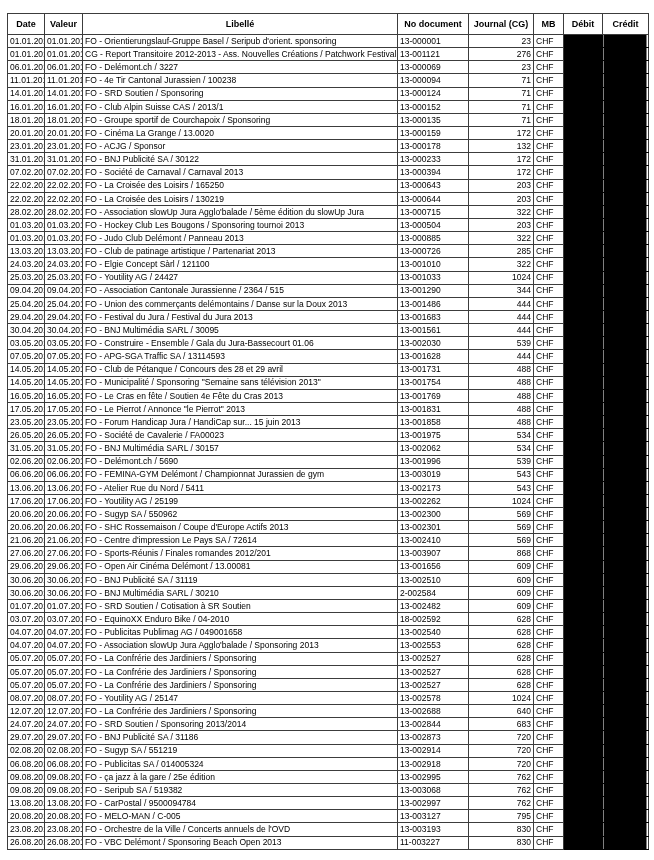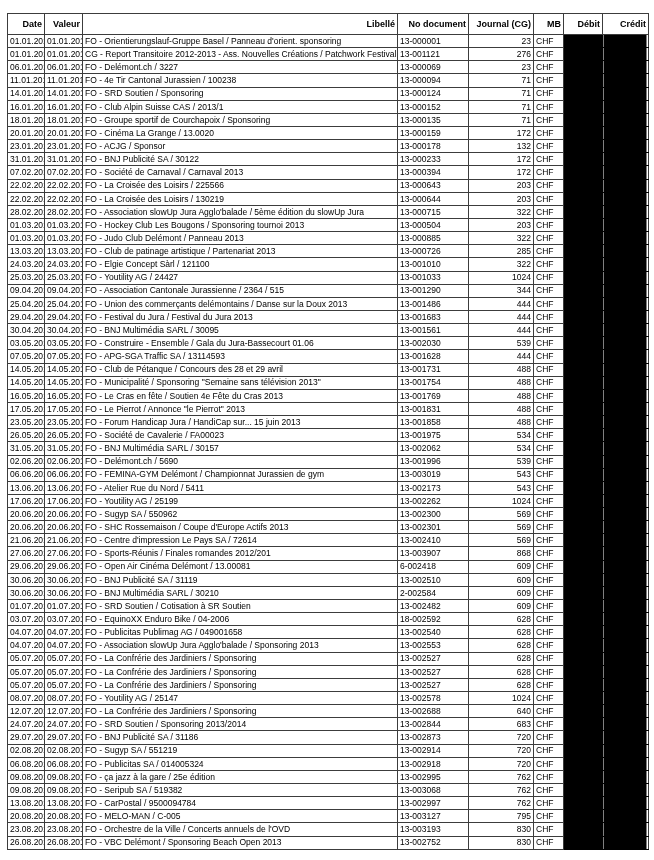--- a/index.html
+++ b/index.html
@@ -1,21 +1,21 @@
 <!DOCTYPE html>
 <html><head>
 <meta charset="utf-8">
 <style>
   html,body{margin:0;padding:0;background:#fff;}
   #page{position:relative;width:654px;height:860px;background:#ffffff;overflow:hidden;
         font-family:"Liberation Sans","DejaVu Sans",sans-serif;color:#000;}
   table{position:absolute;left:7px;top:13px;border-collapse:collapse;table-layout:fixed;width:641px;}
   th,td{border:1px solid #3c3c3c;overflow:hidden;white-space:nowrap;vertical-align:middle;
         padding:0 2px;font-size:8.5px;line-height:1;}
-  th{height:20px;font-size:9px;font-weight:bold;text-align:right;vertical-align:middle;}
+  th{height:20px;font-size:9px;font-weight:bold;text-align:center;vertical-align:middle;}
   tbody tr{height:13.15px;}
   td.num{text-align:right;}
   td.redacted{background:#000;border-color:#000;padding:0;}
   
   td.credit-cell{border-right:1px solid #3c3c3c;
      background:linear-gradient(to right,#000 0,#000 calc(100% - 2px),#fff calc(100% - 2px));}
 </style>
 </head>
 <body>
 
@@ -40,21 +40,21 @@
         <th>Journal (CG)</th>
         <th>MB</th>
         <th>Débit</th>
         <th>Crédit</th>
       </tr>
     </thead>
     <tbody>
         <tr>
       <td>01.01.2013</td>
       <td>01.01.2013</td>
-      <td>FO - Orientierungslauf-Gruppe Basel / Panneau d'orient. sponsoring</td>
+      <td>FO - Orientierungslauf-Gruppe Basel / Seripub d'orient. sponsoring</td>
       <td>13-000001</td>
       <td class="num">23</td>
       <td>CHF</td>
       <td class="redacted"></td>
       <td class="redacted credit-cell"></td>
     </tr>
         <tr>
       <td>01.01.2013</td>
       <td>01.01.2013</td>
       <td>CG - Report Transitoire 2012-2013 - Ass. Nouvelles Créations / Patchwork Festival 2013</td>
@@ -150,21 +150,21 @@
       <td>FO - Société de Carnaval / Carnaval 2013</td>
       <td>13-000394</td>
       <td class="num">172</td>
       <td>CHF</td>
       <td class="redacted"></td>
       <td class="redacted credit-cell"></td>
     </tr>
         <tr>
       <td>22.02.2013</td>
       <td>22.02.2013</td>
-      <td>FO - La Croisée des Loisirs / 225566</td>
+      <td>FO - La Croisée des Loisirs / 165250</td>
       <td>13-000643</td>
       <td class="num">203</td>
       <td>CHF</td>
       <td class="redacted"></td>
       <td class="redacted credit-cell"></td>
     </tr>
         <tr>
       <td>22.02.2013</td>
       <td>22.02.2013</td>
       <td>FO - La Croisée des Loisirs / 130219</td>
@@ -441,21 +441,21 @@
       <td>13-003907</td>
       <td class="num">868</td>
       <td>CHF</td>
       <td class="redacted"></td>
       <td class="redacted credit-cell"></td>
     </tr>
         <tr>
       <td>29.06.2013</td>
       <td>29.06.2013</td>
       <td>FO - Open Air Cinéma Delémont / 13.00081</td>
-      <td>6-002418</td>
+      <td>13-001656</td>
       <td class="num">609</td>
       <td>CHF</td>
       <td class="redacted"></td>
       <td class="redacted credit-cell"></td>
     </tr>
         <tr>
       <td>30.06.2013</td>
       <td>30.06.2013</td>
       <td>FO - BNJ Publicité SA / 31119</td>
       <td>13-002510</td>
@@ -480,21 +480,21 @@
       <td>FO - SRD Soutien / Cotisation à SR Soutien</td>
       <td>13-002482</td>
       <td class="num">609</td>
       <td>CHF</td>
       <td class="redacted"></td>
       <td class="redacted credit-cell"></td>
     </tr>
         <tr>
       <td>03.07.2013</td>
       <td>03.07.2013</td>
-      <td>FO - EquinoXX Enduro Bike / 04-2006</td>
+      <td>FO - EquinoXX Enduro Bike / 04-2010</td>
       <td>18-002592</td>
       <td class="num">628</td>
       <td>CHF</td>
       <td class="redacted"></td>
       <td class="redacted credit-cell"></td>
     </tr>
         <tr>
       <td>04.07.2013</td>
       <td>04.07.2013</td>
       <td>FO - Publicitas Publimag AG / 049001658</td>
@@ -651,21 +651,21 @@
       <td>13-003193</td>
       <td class="num">830</td>
       <td>CHF</td>
       <td class="redacted"></td>
       <td class="redacted credit-cell"></td>
     </tr>
         <tr>
       <td>26.08.2013</td>
       <td>26.08.2013</td>
       <td>FO - VBC Delémont / Sponsoring Beach Open 2013</td>
-      <td>13-002752</td>
+      <td>11-003227</td>
       <td class="num">830</td>
       <td>CHF</td>
       <td class="redacted"></td>
       <td class="redacted credit-cell"></td>
     </tr>
       </tbody>
   </table>
 
 </div>
 

